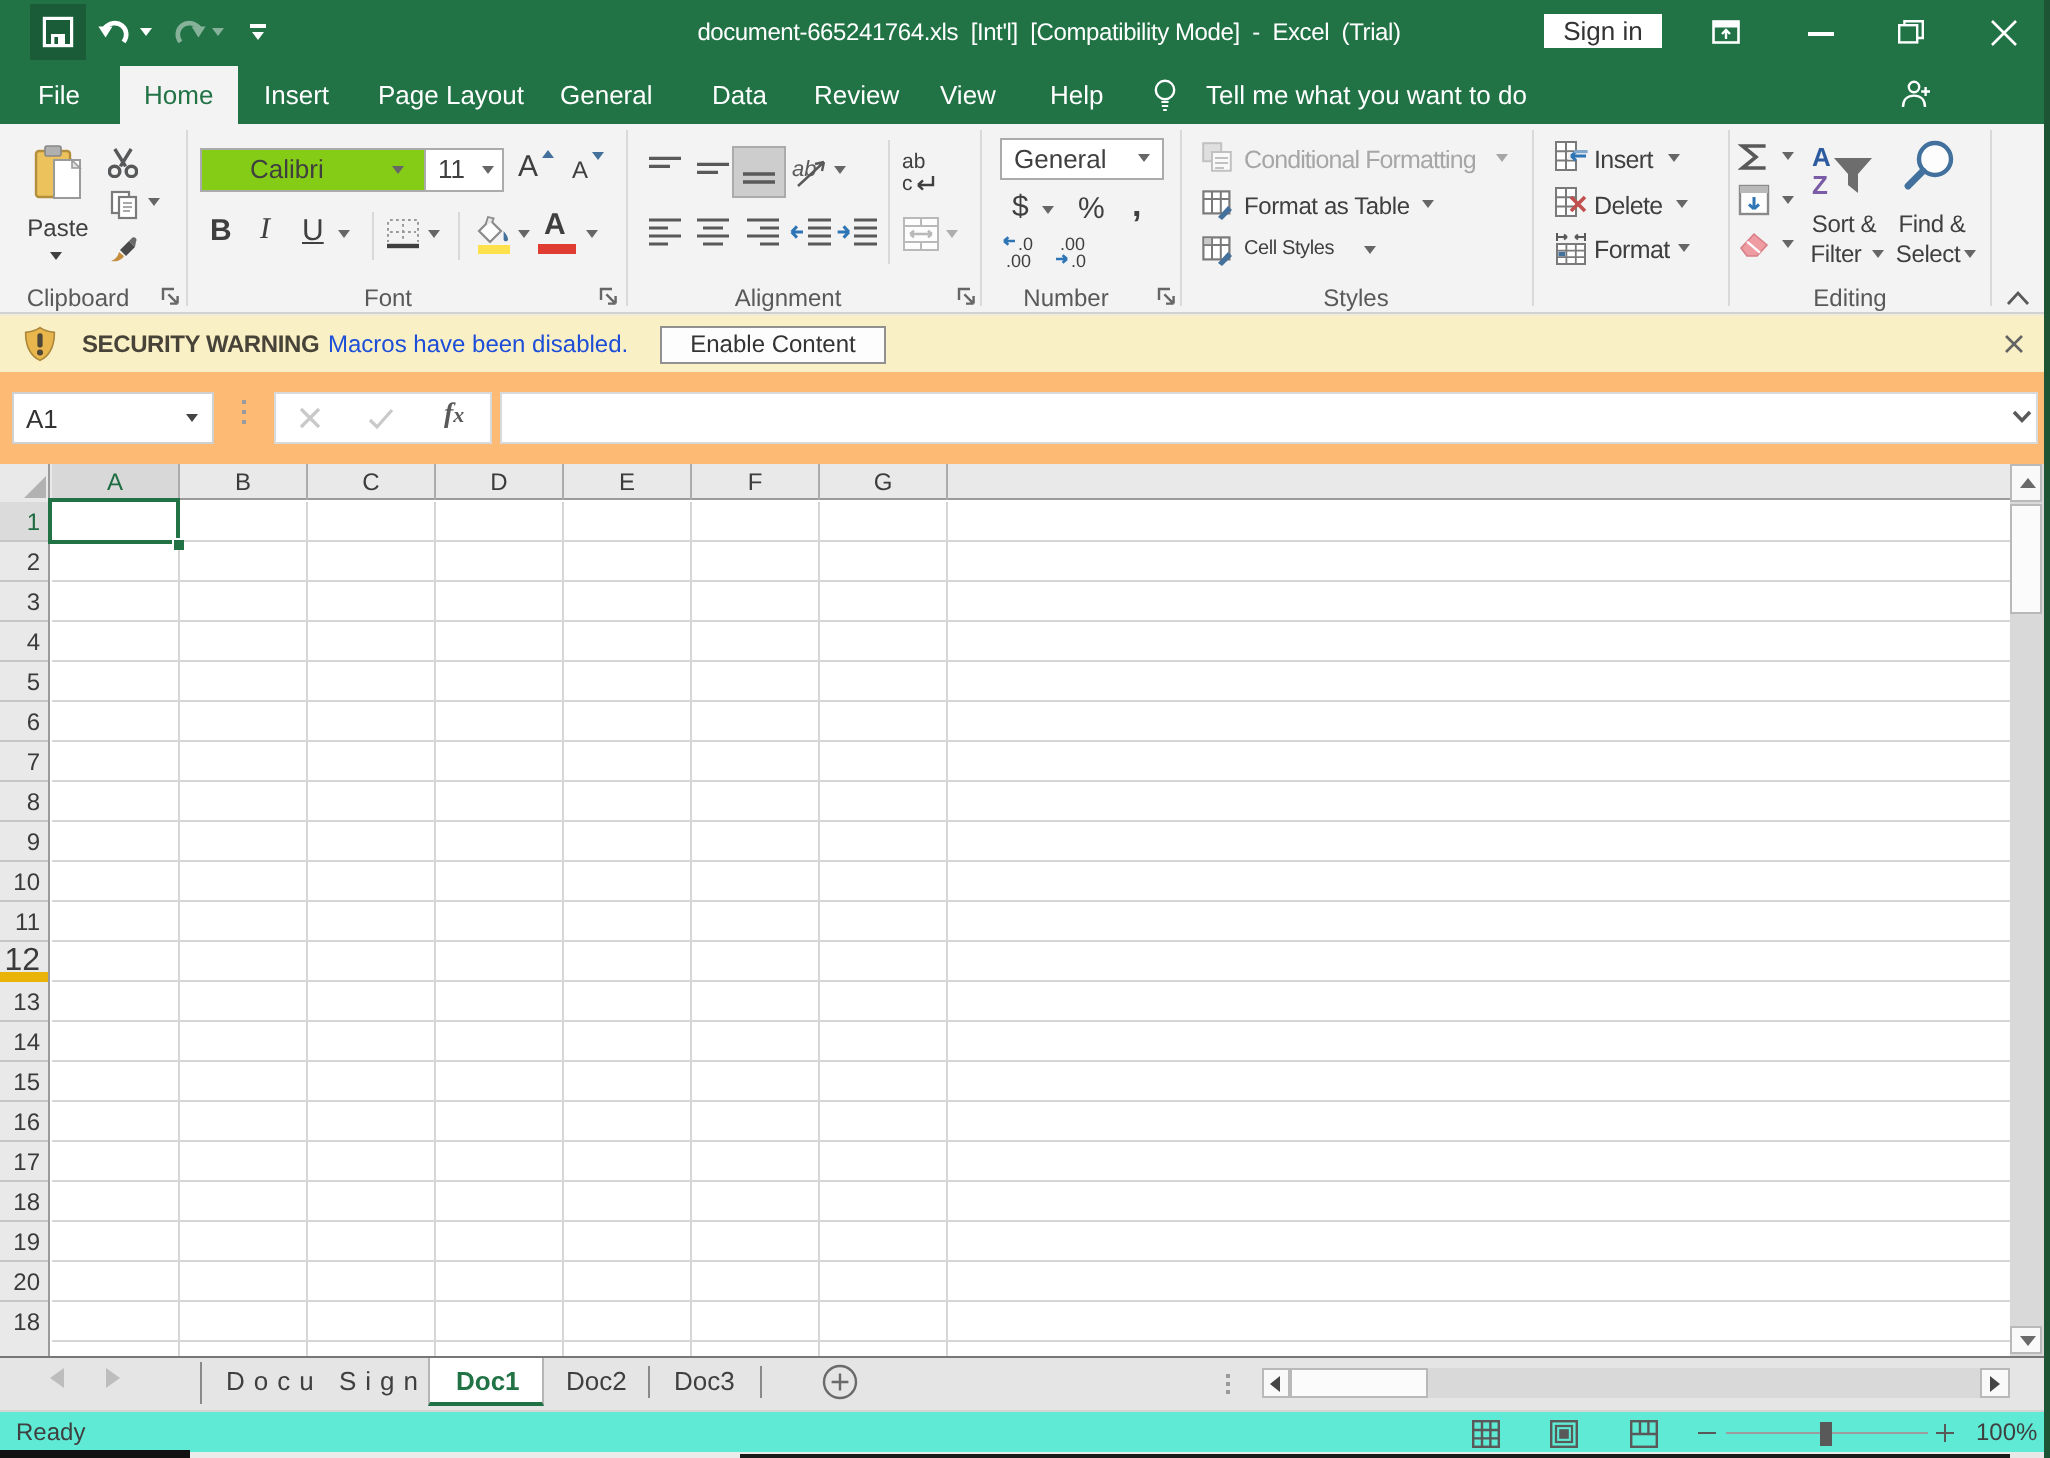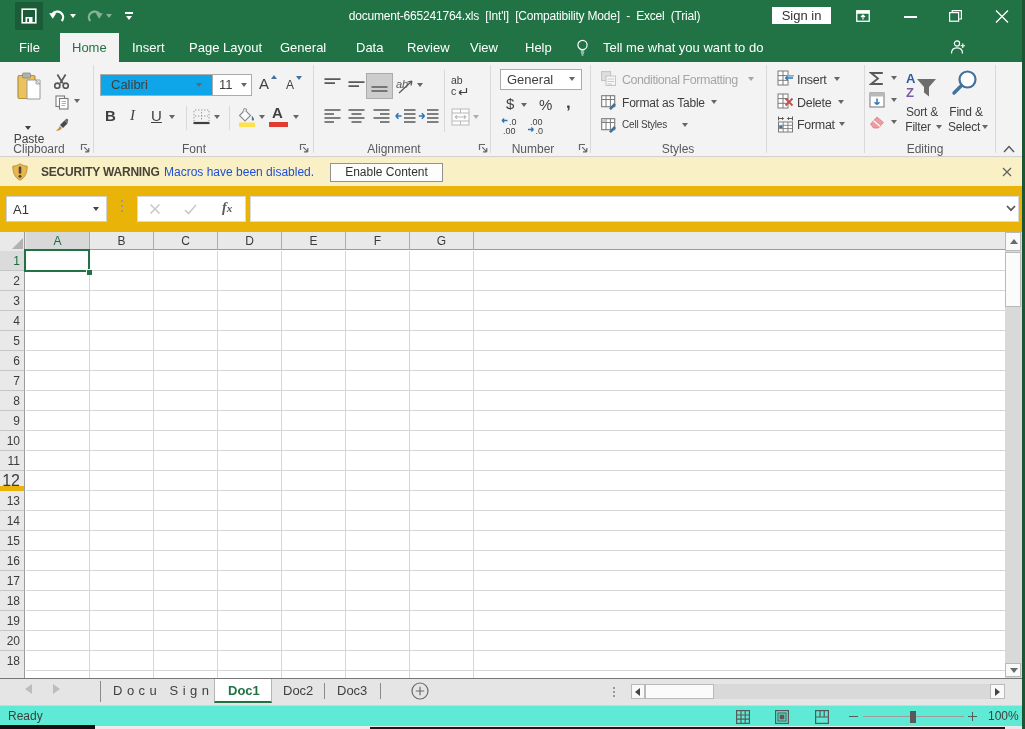--- a/index.html
+++ b/index.html
@@ -88,21 +88,21 @@
 </svg>
 
 <div class="abs" id="ribbon" style="left:0;top:62px;width:1025px;height:95px;background:#f3f3f3;border-bottom:1px solid #d2d2d2;overflow:hidden;">
 
   <svg class="abs" style="left:15px;top:10px;" width="30" height="30" viewBox="0 0 30 30">
     <rect x="3" y="3.5" width="17" height="23" rx="1.5" fill="#ecc25c" stroke="#b38e3c" stroke-width="1.2"></rect>
     <rect x="7.5" y="1" width="8" height="5" rx="1" fill="#b0b0b0" stroke="#888" stroke-width="0.8"></rect>
     <path d="M12 8 L25 8 L25 27 L12 27 Z" fill="#fff" stroke="#9a9a9a" stroke-width="1"></path>
     <path d="M21 8 L25 12 L21 12 Z" fill="#e0e0e0" stroke="#9a9a9a" stroke-width="0.8"></path>
   </svg>
-  <div class="abs" style="left:8px;top:45px;width:42px;text-align:center;font-size:12px;color:#3f3f3f;margin-top:25px;">Paste</div>
+  <div class="abs" style="left:8px;top:45px;width:42px;text-align:center;font-size:12px;color:#3f3f3f;">Paste</div>
   <div class="abs caret" style="left:25px;top:64px;border-top-color:#3f3f3f;"></div>
   <svg class="abs" style="left:54px;top:12px;" width="15" height="15" viewBox="0 0 15 15">
     <path d="M3.4 0.5 L8.8 9.2 M11.6 0.5 L6.2 9.2" stroke="#57585a" stroke-width="1.7" fill="none"></path>
     <circle cx="3.3" cy="11.7" r="2.6" fill="none" stroke="#57585a" stroke-width="1.7"></circle>
     <circle cx="11.7" cy="11.7" r="2.6" fill="none" stroke="#57585a" stroke-width="1.7"></circle>
   </svg>
   <svg class="abs" style="left:55px;top:33px;" width="14" height="15" viewBox="0 0 14 15">
     <rect x="1" y="1" width="8.5" height="10.5" fill="#fff" stroke="#7a7a7a" stroke-width="1.1"></rect>
     <rect x="4.5" y="3.5" width="8.5" height="10.5" fill="#fff" stroke="#7a7a7a" stroke-width="1.1"></rect>
     <path d="M6.5 6.5 L11 6.5 M6.5 8.5 L11 8.5 M6.5 10.5 L10 10.5" stroke="#a8a8a8" stroke-width="0.9"></path>
@@ -113,21 +113,21 @@
     <path d="M6 9 L10.5 4.5 L13.5 7.5 L9 12 Z" fill="#4a4a4a"></path>
     <path d="M10.5 4.5 L12 3 C13 2 15 3.5 14 4.8 L13.5 7.5 Z" fill="#6a6a6a"></path>
   </svg>
   <div class="glabel" style="left:0px;top:80px;width:78px;">Clipboard</div>
   <svg class="abs" style="left:80px;top:81px;" width="11" height="11" viewBox="0 0 11 11">
     <path d="M7 1.5 L1.5 1.5 L1.5 7" stroke="#666" stroke-width="1.2" fill="none"></path>
     <path d="M4.2 4.2 L8.8 8.8 M8.8 8.8 L8.8 5 M8.8 8.8 L5 8.8" stroke="#666" stroke-width="1.2" fill="none"></path>
   </svg>
   <div class="vsep" style="left:93px;top:3px;height:88px;"></div>
 
-  <div class="abs" style="left:100px;top:12px;width:116px;height:22px;background:#0ea5e9;border:1px solid #ababab;font-size:13px;color:#3f3f3f;line-height:20px;padding-left:10px;">Calibri</div>
+  <div class="abs" style="left:100px;top:12px;width:116px;height:22px;background:#84cc16;border:1px solid #ababab;font-size:13px;color:#3f3f3f;line-height:20px;padding-left:24px;">Calibri</div>
   <div class="abs caret" style="left:196px;top:21px;"></div>
   <div class="abs" style="left:212px;top:12px;width:40px;height:22px;background:#fff;border:1px solid #ababab;font-size:13px;color:#3f3f3f;line-height:20px;padding-left:6px;">11</div>
   <div class="abs caret" style="left:241px;top:21px;"></div>
   <div class="abs" style="left:259px;top:13px;font-size:15px;color:#3f3f3f;">A</div>
   <div class="abs" style="left:271px;top:13px;width:0;height:0;border-left:3.5px solid transparent;border-right:3.5px solid transparent;border-bottom:4.5px solid #44719b;"></div>
   <div class="abs" style="left:286px;top:16px;font-size:12px;color:#3f3f3f;">A</div>
   <div class="abs" style="left:296px;top:14px;width:0;height:0;border-left:3.5px solid transparent;border-right:3.5px solid transparent;border-top:4.5px solid #44719b;"></div>
   <div class="abs" style="left:105px;top:45px;font-size:15px;font-weight:bold;color:#3f3f3f;">B</div>
   <div class="abs" style="left:130px;top:45px;font-size:15px;font-style:italic;color:#3f3f3f;font-family:'Liberation Serif',serif;">I</div>
   <div class="abs" style="left:151px;top:45px;font-size:15px;color:#3f3f3f;text-decoration:underline;">U</div>
@@ -327,21 +327,21 @@
     <circle cx="8" cy="13.2" r="1.5" fill="#4e4637"></circle>
   </svg>
   <span class="abs" style="left:41px;top:7px;font-size:12px;font-weight:bold;color:#484338;letter-spacing:-0.2px;">SECURITY WARNING</span>
   <span class="abs" style="left:164px;top:7px;font-size:12px;color:#1d4ed8;">Macros have been disabled.</span>
   <div class="abs" style="left:330px;top:5px;width:113px;height:19px;background:#fdfdfd;border:1px solid #919191;font-size:12px;color:#333;text-align:center;line-height:17px;">Enable Content</div>
   <svg class="abs" style="left:1002px;top:9px;" width="10" height="10" viewBox="0 0 10 10">
       <path d="M1 1 L9 9 M9 1 L1 9" stroke="#636363" stroke-width="1.3"></path>
     </svg>
 </div>
 
-<div class="abs" id="fbar" style="left:0;top:186px;width:1025px;height:46px;background:#eab308;">
+<div class="abs" id="fbar" style="left:0;top:186px;width:1025px;height:46px;background:#fdba74;">
   <div class="abs" style="left:6px;top:10px;width:101px;height:26px;background:#fff;border:1px solid #d0d0d0;"></div>
   <span class="abs" style="left:13px;top:16px;font-size:13px;color:#333;">A1</span>
   <div class="abs caret" style="left:93px;top:21px;border-top-color:#444;"></div>
   <div class="abs" style="left:121px;top:14px;width:2px;height:2px;background:#9a9a9a;box-shadow:0 5px 0 #9a9a9a, 0 10px 0 #9a9a9a;"></div>
   <div class="abs" style="left:137px;top:10px;width:109px;height:26px;background:#fff;border:1px solid #d9d9d9;"></div>
   <svg class="abs" style="left:149px;top:17px;" width="12" height="12" viewBox="0 0 12 12">
       <path d="M1.5 1.5 L10.5 10.5 M10.5 1.5 L1.5 10.5" stroke="#c9c9c9" stroke-width="1.6"></path>
     </svg>
   <svg class="abs" style="left:184px;top:18px;" width="13" height="11" viewBox="0 0 13 11">
       <path d="M1 6 L4.5 9.5 L12 1" fill="none" stroke="#c9c9c9" stroke-width="1.6"></path>

